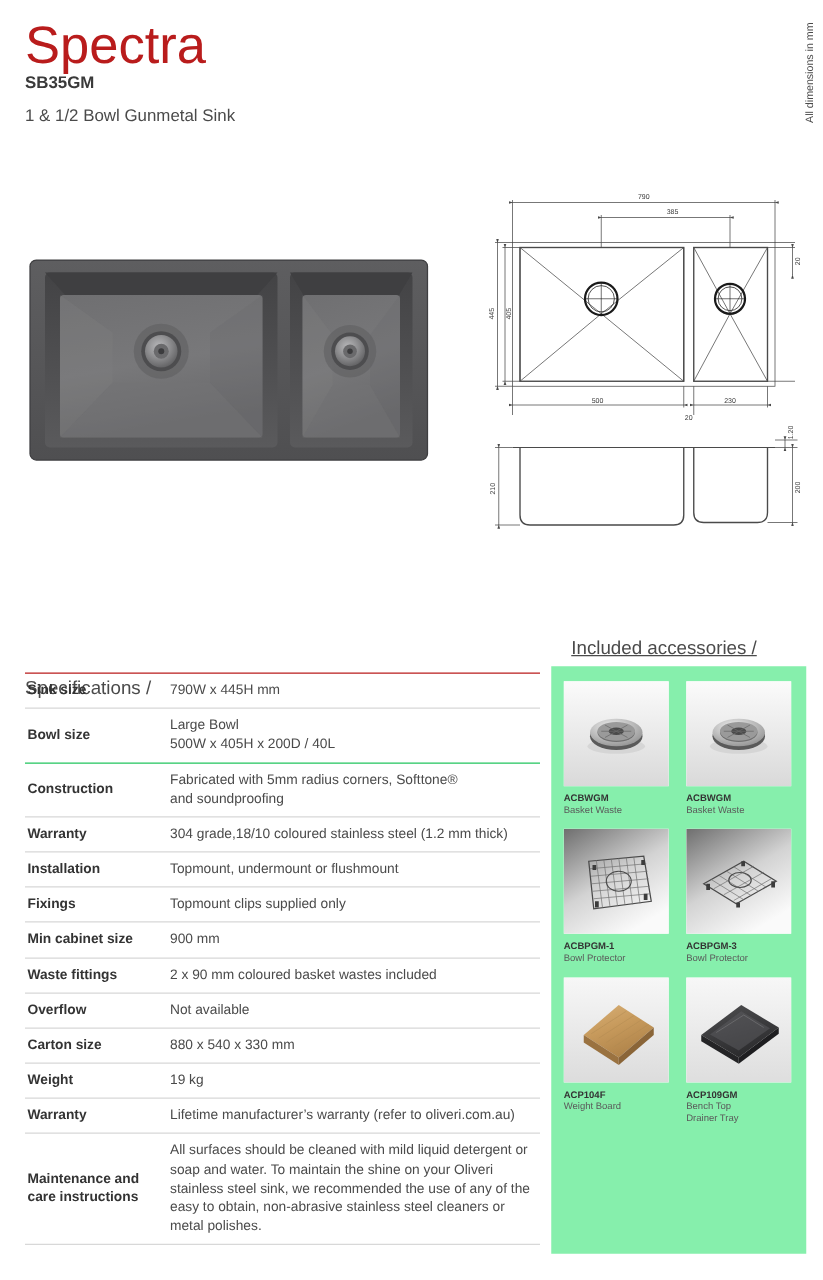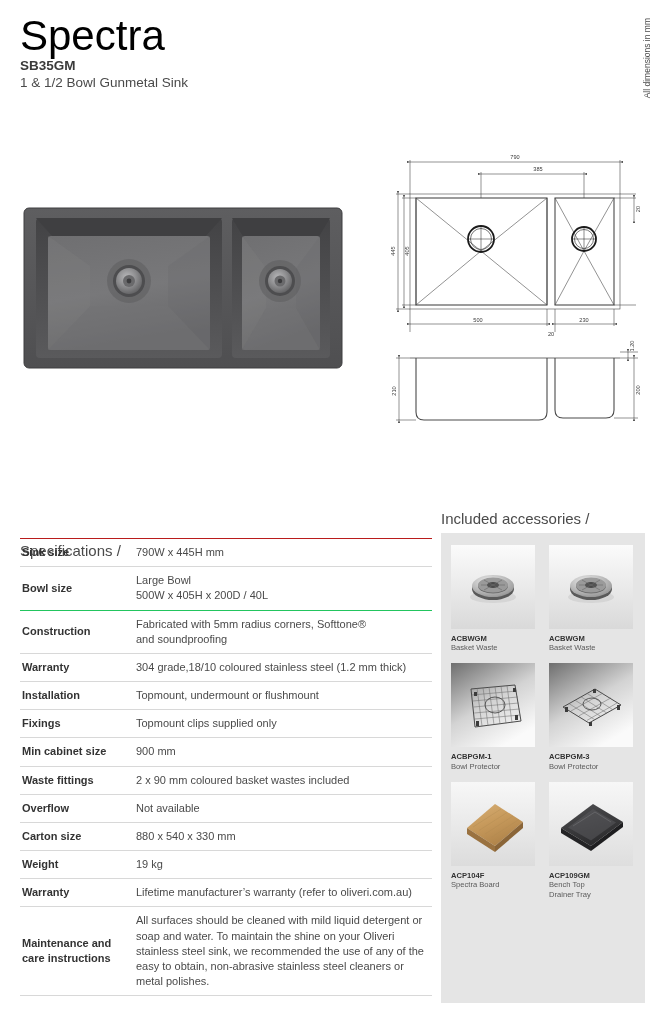--- a/index.html
+++ b/index.html
@@ -8,30 +8,30 @@
     background: #ffffff;
     font-family: "Liberation Sans", sans-serif;
     color: #3a3a3a;
     position: relative;
     overflow: hidden;
   }
 
   
   .header { position: absolute; left: 20px; top: 14px; }
   .brand-title {
-    font-size: 42px; font-weight: 300; color: #000000;
+    font-size: 42px; font-weight: 300; color: #b91c1c;
     letter-spacing: 0px; line-height: 1.05;
   }
   .model-code {
     font-size: 13.5px; font-weight: bold; color: #3a3a3a;
     margin-top: 0;
   }
   .model-desc {
     font-size: 13.5px; font-weight: normal; color: #4a4a4a;
-    margin-top: 2px;
+    margin-top: 12px;
   }
 
   .dims-note {
     position: absolute; right: 6px; top: 18px;
     font-size: 8.5px; color: #4a4a4a;
     writing-mode: vertical-rl; transform: rotate(180deg);
     white-space: nowrap;
   }
 
   
@@ -41,21 +41,21 @@
   
   .tech-top { position: absolute; left: 388px; top: 146px; width: 262px; height: 195px; }
   .tech-side { position: absolute; left: 388px; top: 336px; width: 262px; height: 105px; }
   .tech-top svg, .tech-side svg { display: block; }
 
   
   .sec-title {
     font-size: 15px; font-weight: 300; color: #4a4a4a;
   }
   #spec-heading { position: absolute; left: 20px; top: 510px; margin-top: 32px; }
-  #acc-heading  { position: absolute; left: 441px; top: 510px; }
+  #acc-heading  { position: absolute; left: 457px; top: 510px; text-decoration: underline; }
 
   
   .spec-table {
     position: absolute; left: 20px; top: 538px;
     width: 412px;
     border-collapse: collapse;
   }
   .spec-table tr { border-bottom: 1px solid #d8d8d8; }
   .spec-table tr.sub { border-bottom: 1px solid #22c55e; }
   .spec-table tr:first-child { border-top: 1px solid #b91c1c; }
@@ -69,21 +69,21 @@
     width: 112px; font-weight: bold; color: #333333;
     padding-left: 2px;
   }
   .spec-table td.v { color: #4a4a4a; padding-left: 4px; }
   .spec-table td.v .l2 { display: block; }
 
   
   .acc-panel {
     position: absolute; left: 441px; top: 533px;
     width: 204px; height: 470px;
-    background: #e5e5e5;
+    background: #86efac;
   }
   .acc-grid {
     display: grid;
     grid-template-columns: 1fr 1fr;
     gap: 10px 12px;
     padding: 12px 10px;
   }
   .acc-item { width: 84px; }
   .acc-thumb {
     width: 84px; height: 84px;
@@ -425,21 +425,21 @@
         </defs>
         <rect width="84" height="84" fill="url(#bb1)"></rect>
         <path d="M16,46 L44,22 L72,40 L44,64 Z" fill="url(#bb2)"></path>
         <path d="M16,46 L16,52 L44,70 L44,64 Z" fill="#9a7240"></path>
         <path d="M44,64 L44,70 L72,46 L72,40 Z" fill="#8a6538"></path>
         <g stroke="#b08a52" stroke-width="0.5" opacity="0.75">
           <path d="M22,45 L50,27 M28,48.5 L56,30.5 M34,52 L62,34 M40,55.5 L68,37.5"></path>
         </g>
       </svg>
       <div class="acc-sku">ACP104F</div>
-      <div class="acc-name">Spectra Board</div>
+      <div class="acc-name">Weight Board</div>
     </div>
 
     <div class="acc-item">
       <svg class="acc-thumb" viewBox="0 0 84 84">
         <defs>
           <linearGradient id="dt1" x1="0" y1="0" x2="0" y2="1">
             <stop offset="0" stop-color="#f7f7f7"></stop>
               <stop offset="1" stop-color="#dedede"></stop>
           </linearGradient>
           <linearGradient id="dt2" x1="0" y1="0" x2="0.4" y2="1">

